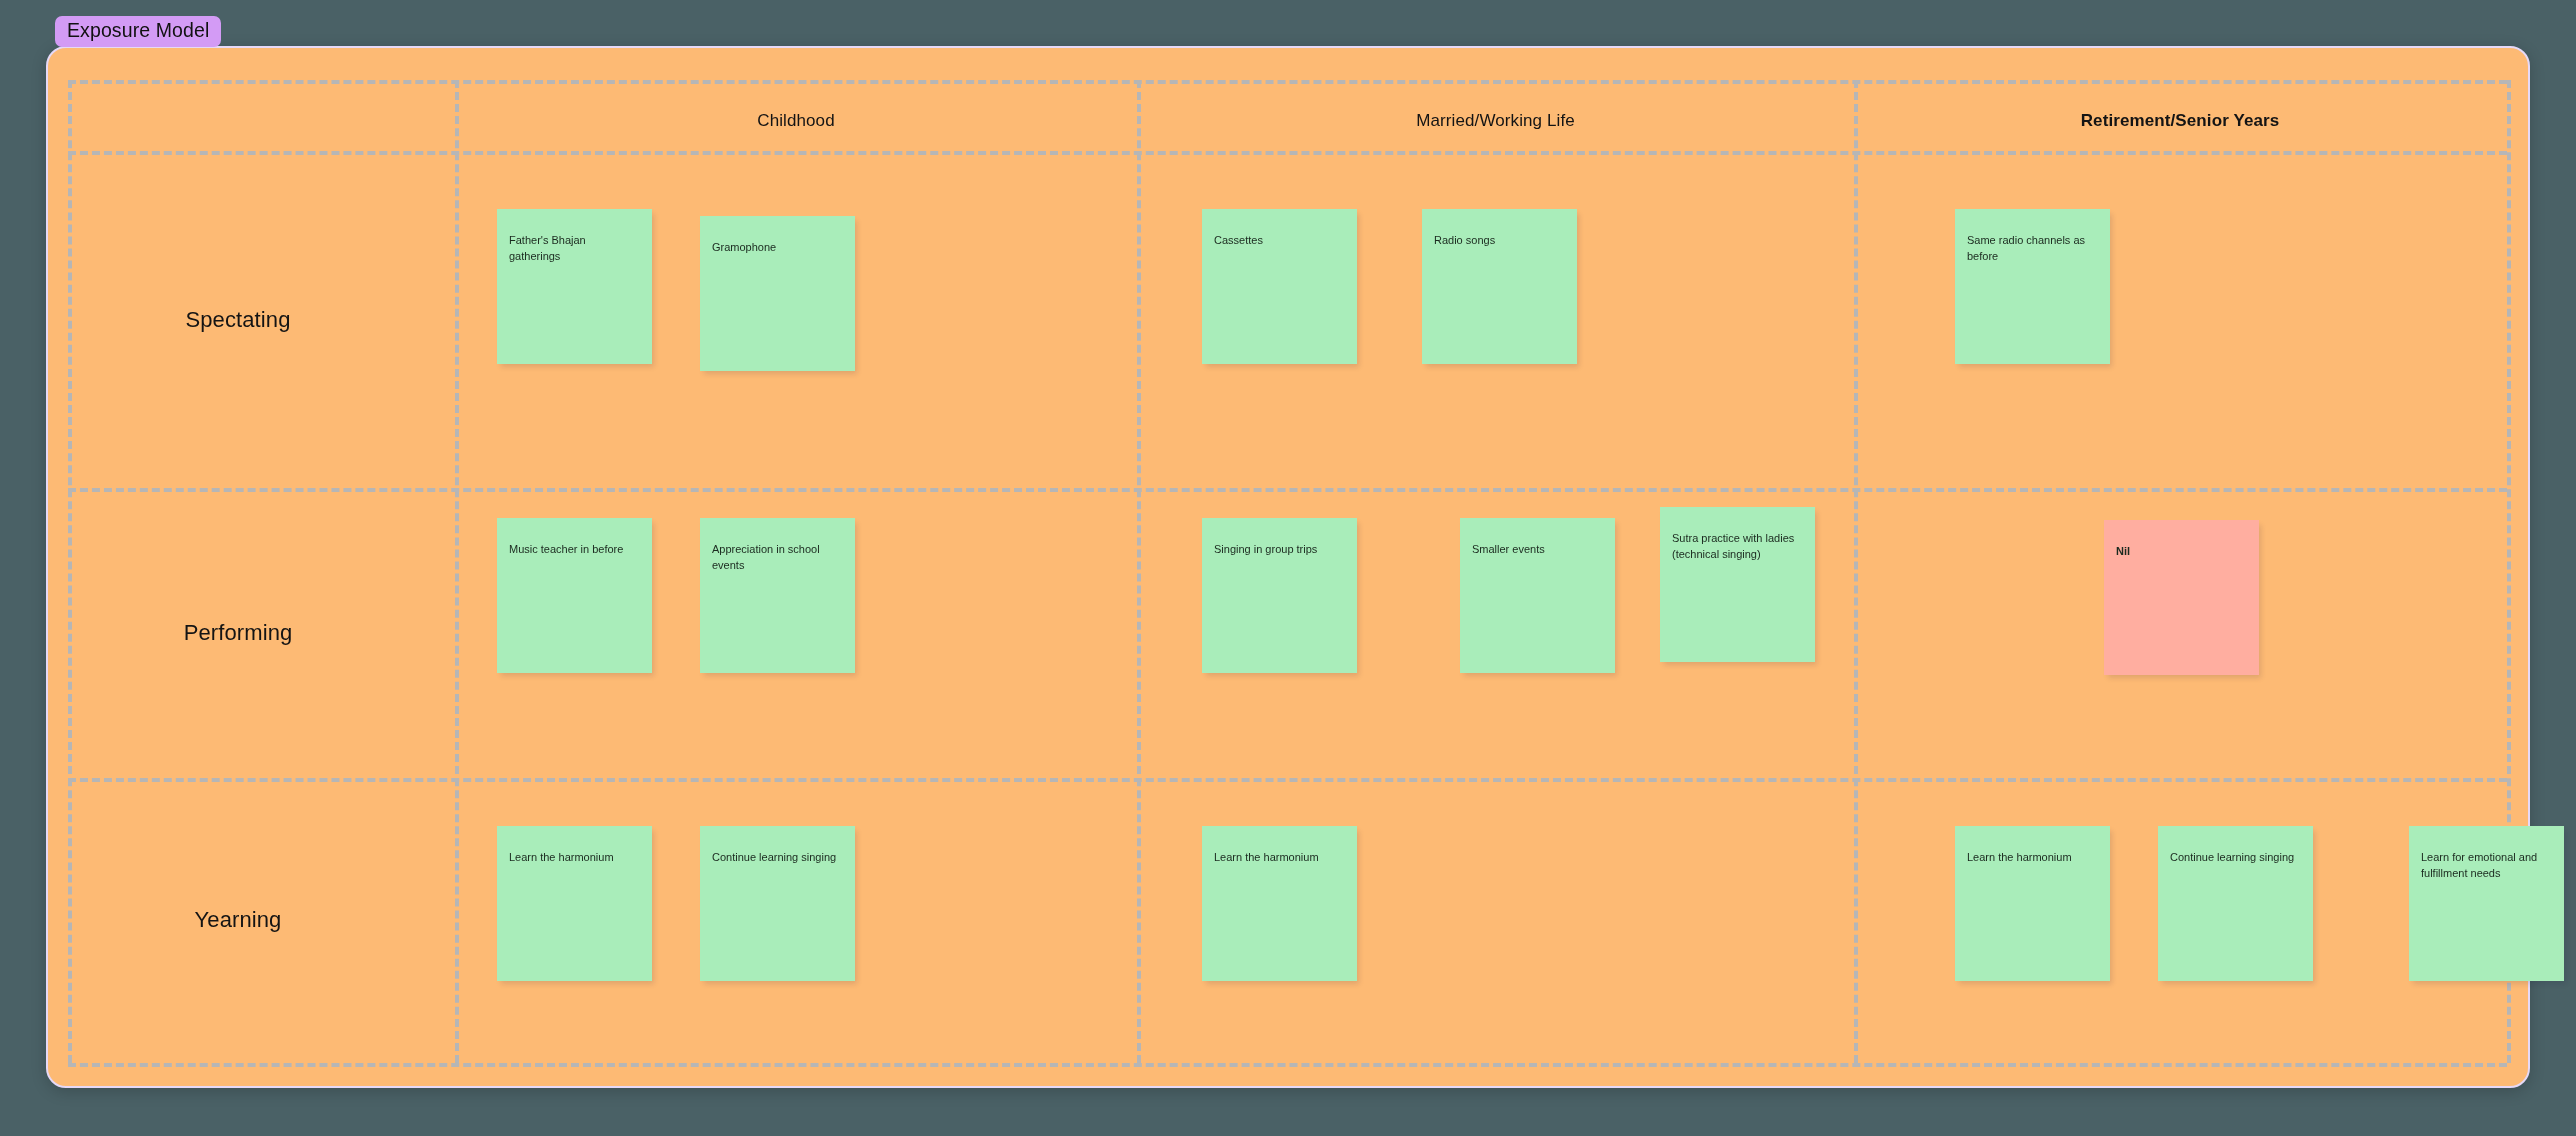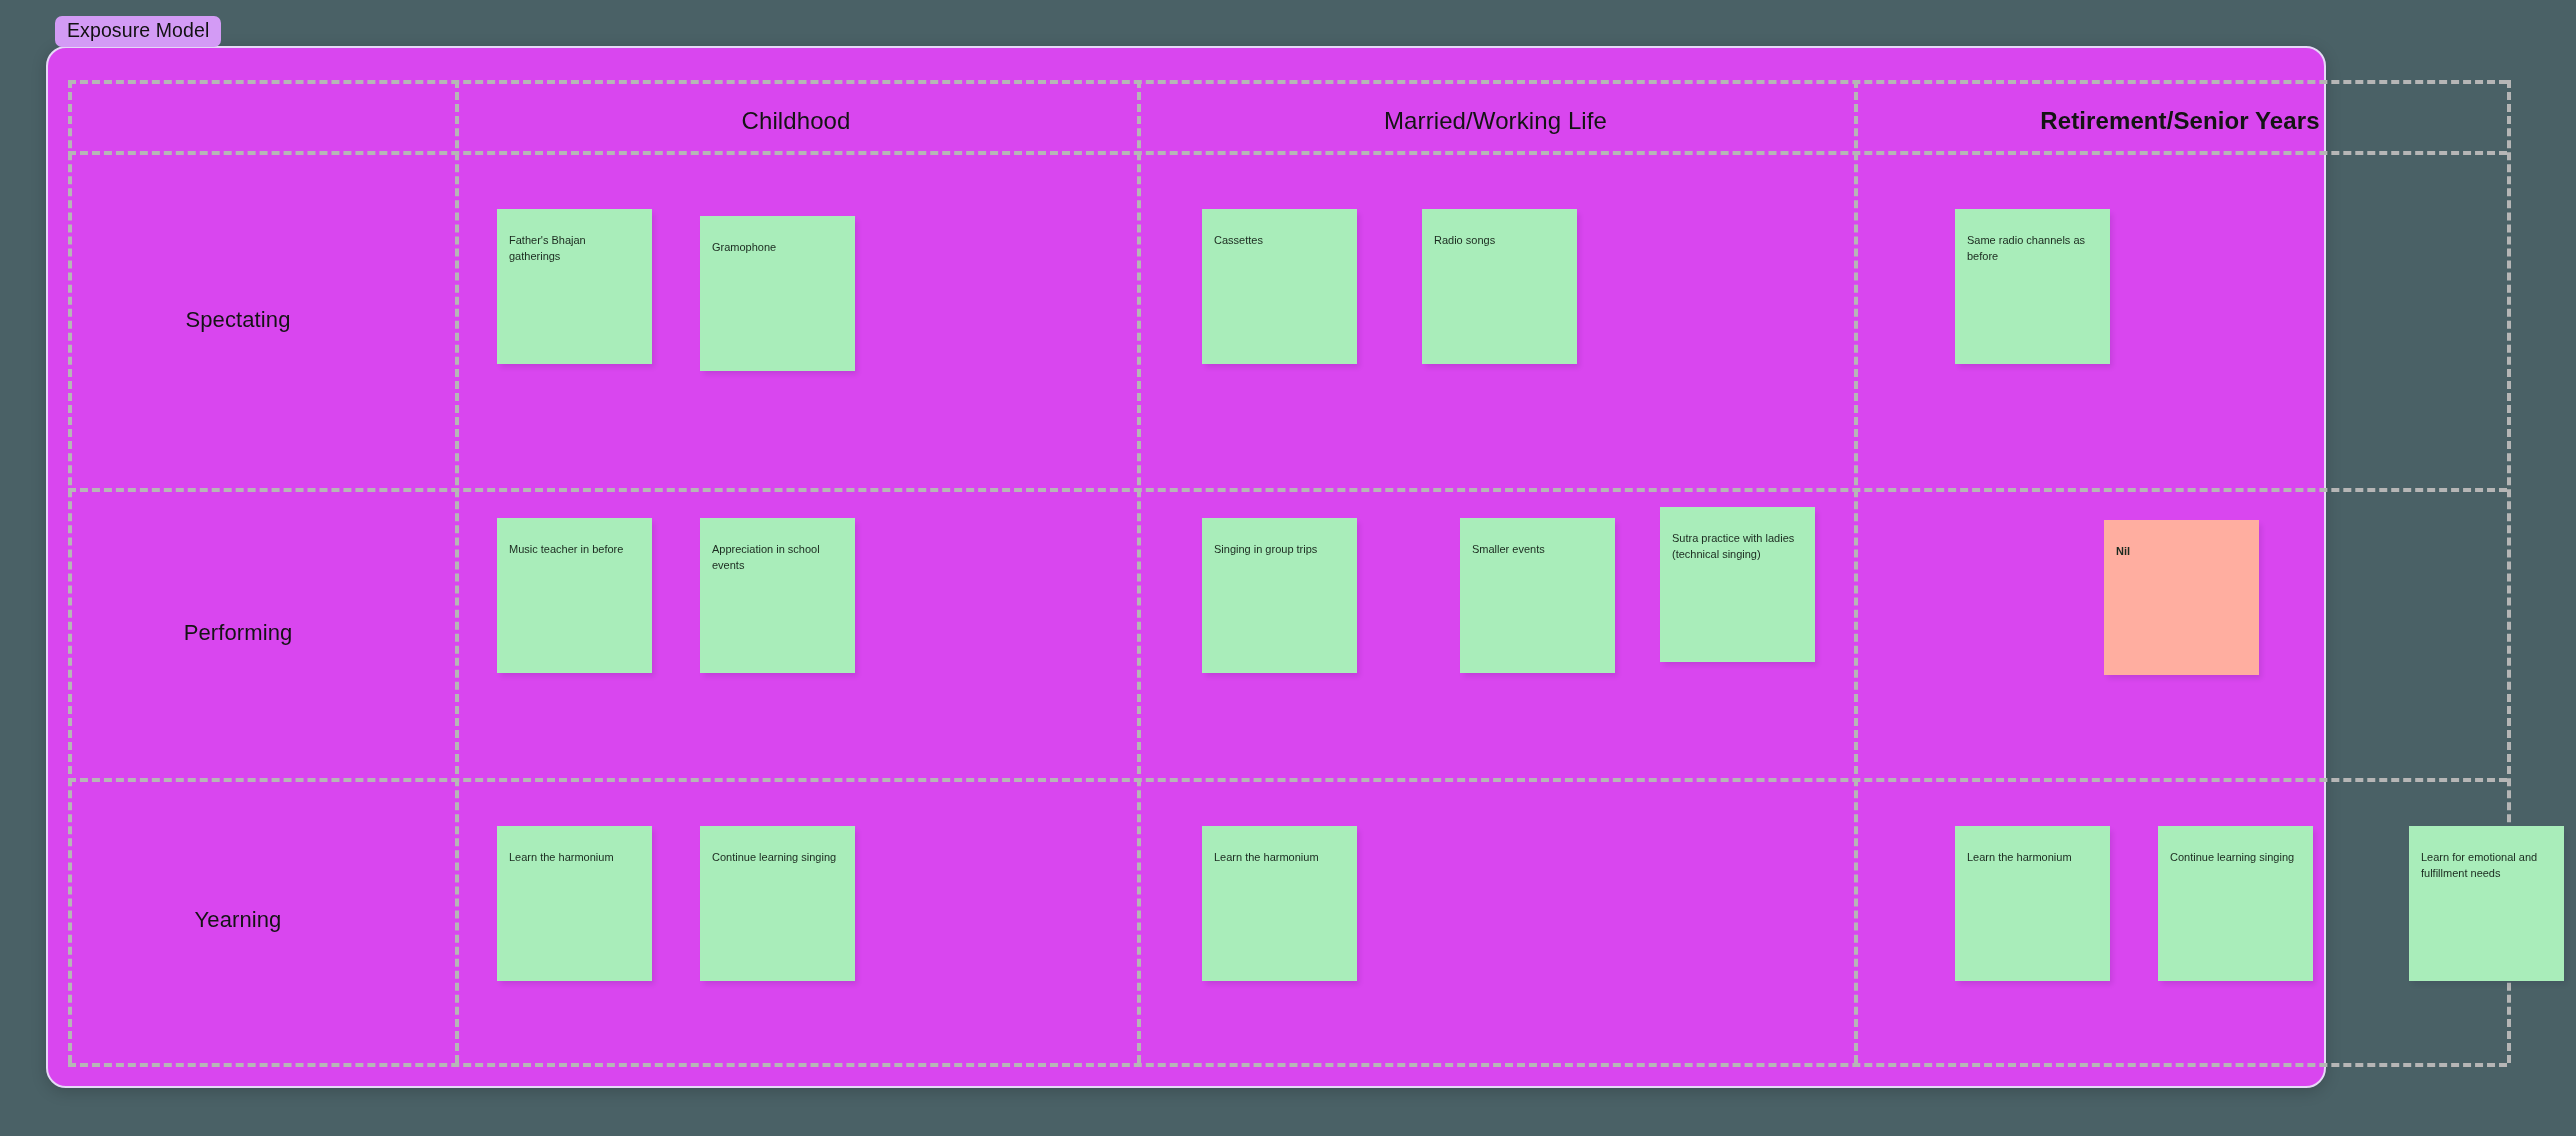--- a/index.html
+++ b/index.html
@@ -15,23 +15,23 @@
     background: #4a6166;
     font-family: "Liberation Sans", sans-serif;
     -webkit-font-smoothing: antialiased;
   }
 
   
   #board-frame {
     position: absolute;
     left: 46px;
     top: 46px;
-    width: 2280px;
+    width: 2484px;
     height: 1042px;
-    background: #d946ef;
+    background: #fdba74;
     border: 2.4px solid #e6d9f7;
     border-radius: 20px;
     box-shadow: 0 3.6px 15.4px rgba(0,0,0,0.18);
   }
 
   
   #frame-title-chip {
     position: absolute;
     left: 7px;
     top: -32px;
@@ -71,21 +71,21 @@
   }
 
   
   .col-header {
     position: absolute;
     top: 22.5px;
     height: 36px;
     display: flex;
     align-items: center;
     justify-content: center;
-    font-size: 24px;
+    font-size: 17px;
     color: #141414;
     letter-spacing: 0.1px;
   }
 
   
   .row-label {
     position: absolute;
     left: 0;
     width: 340px;
     display: flex;

